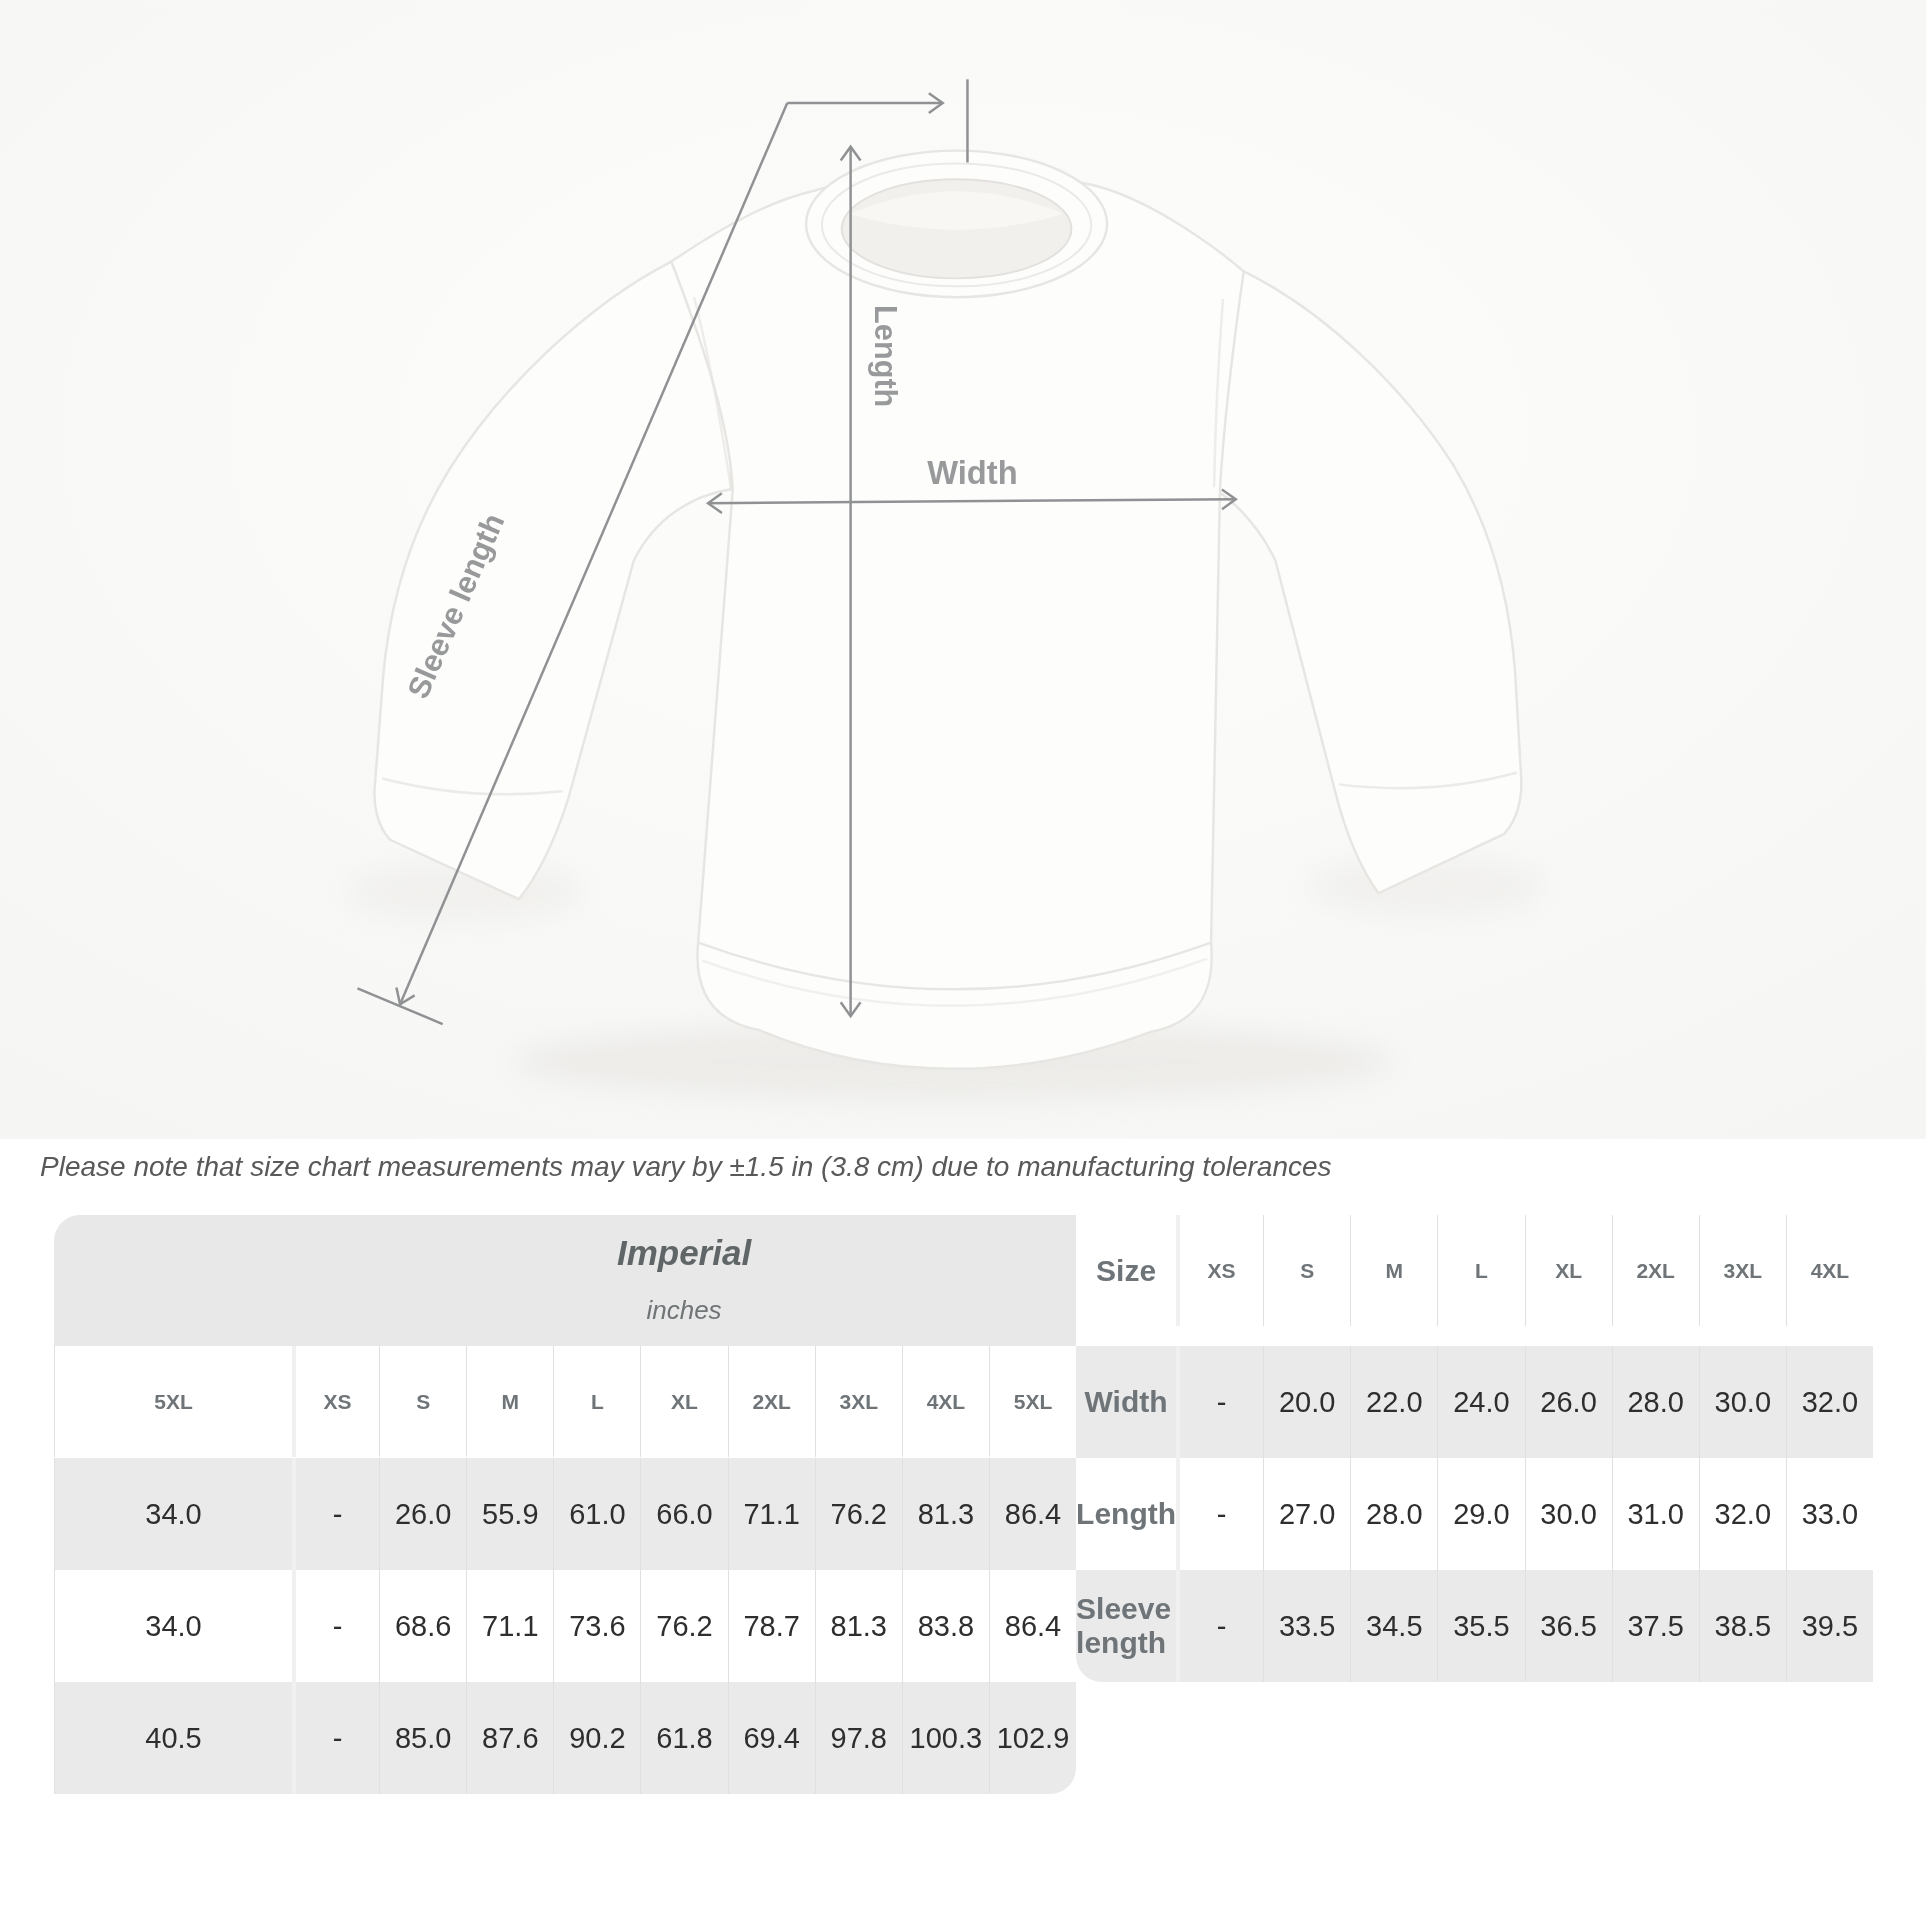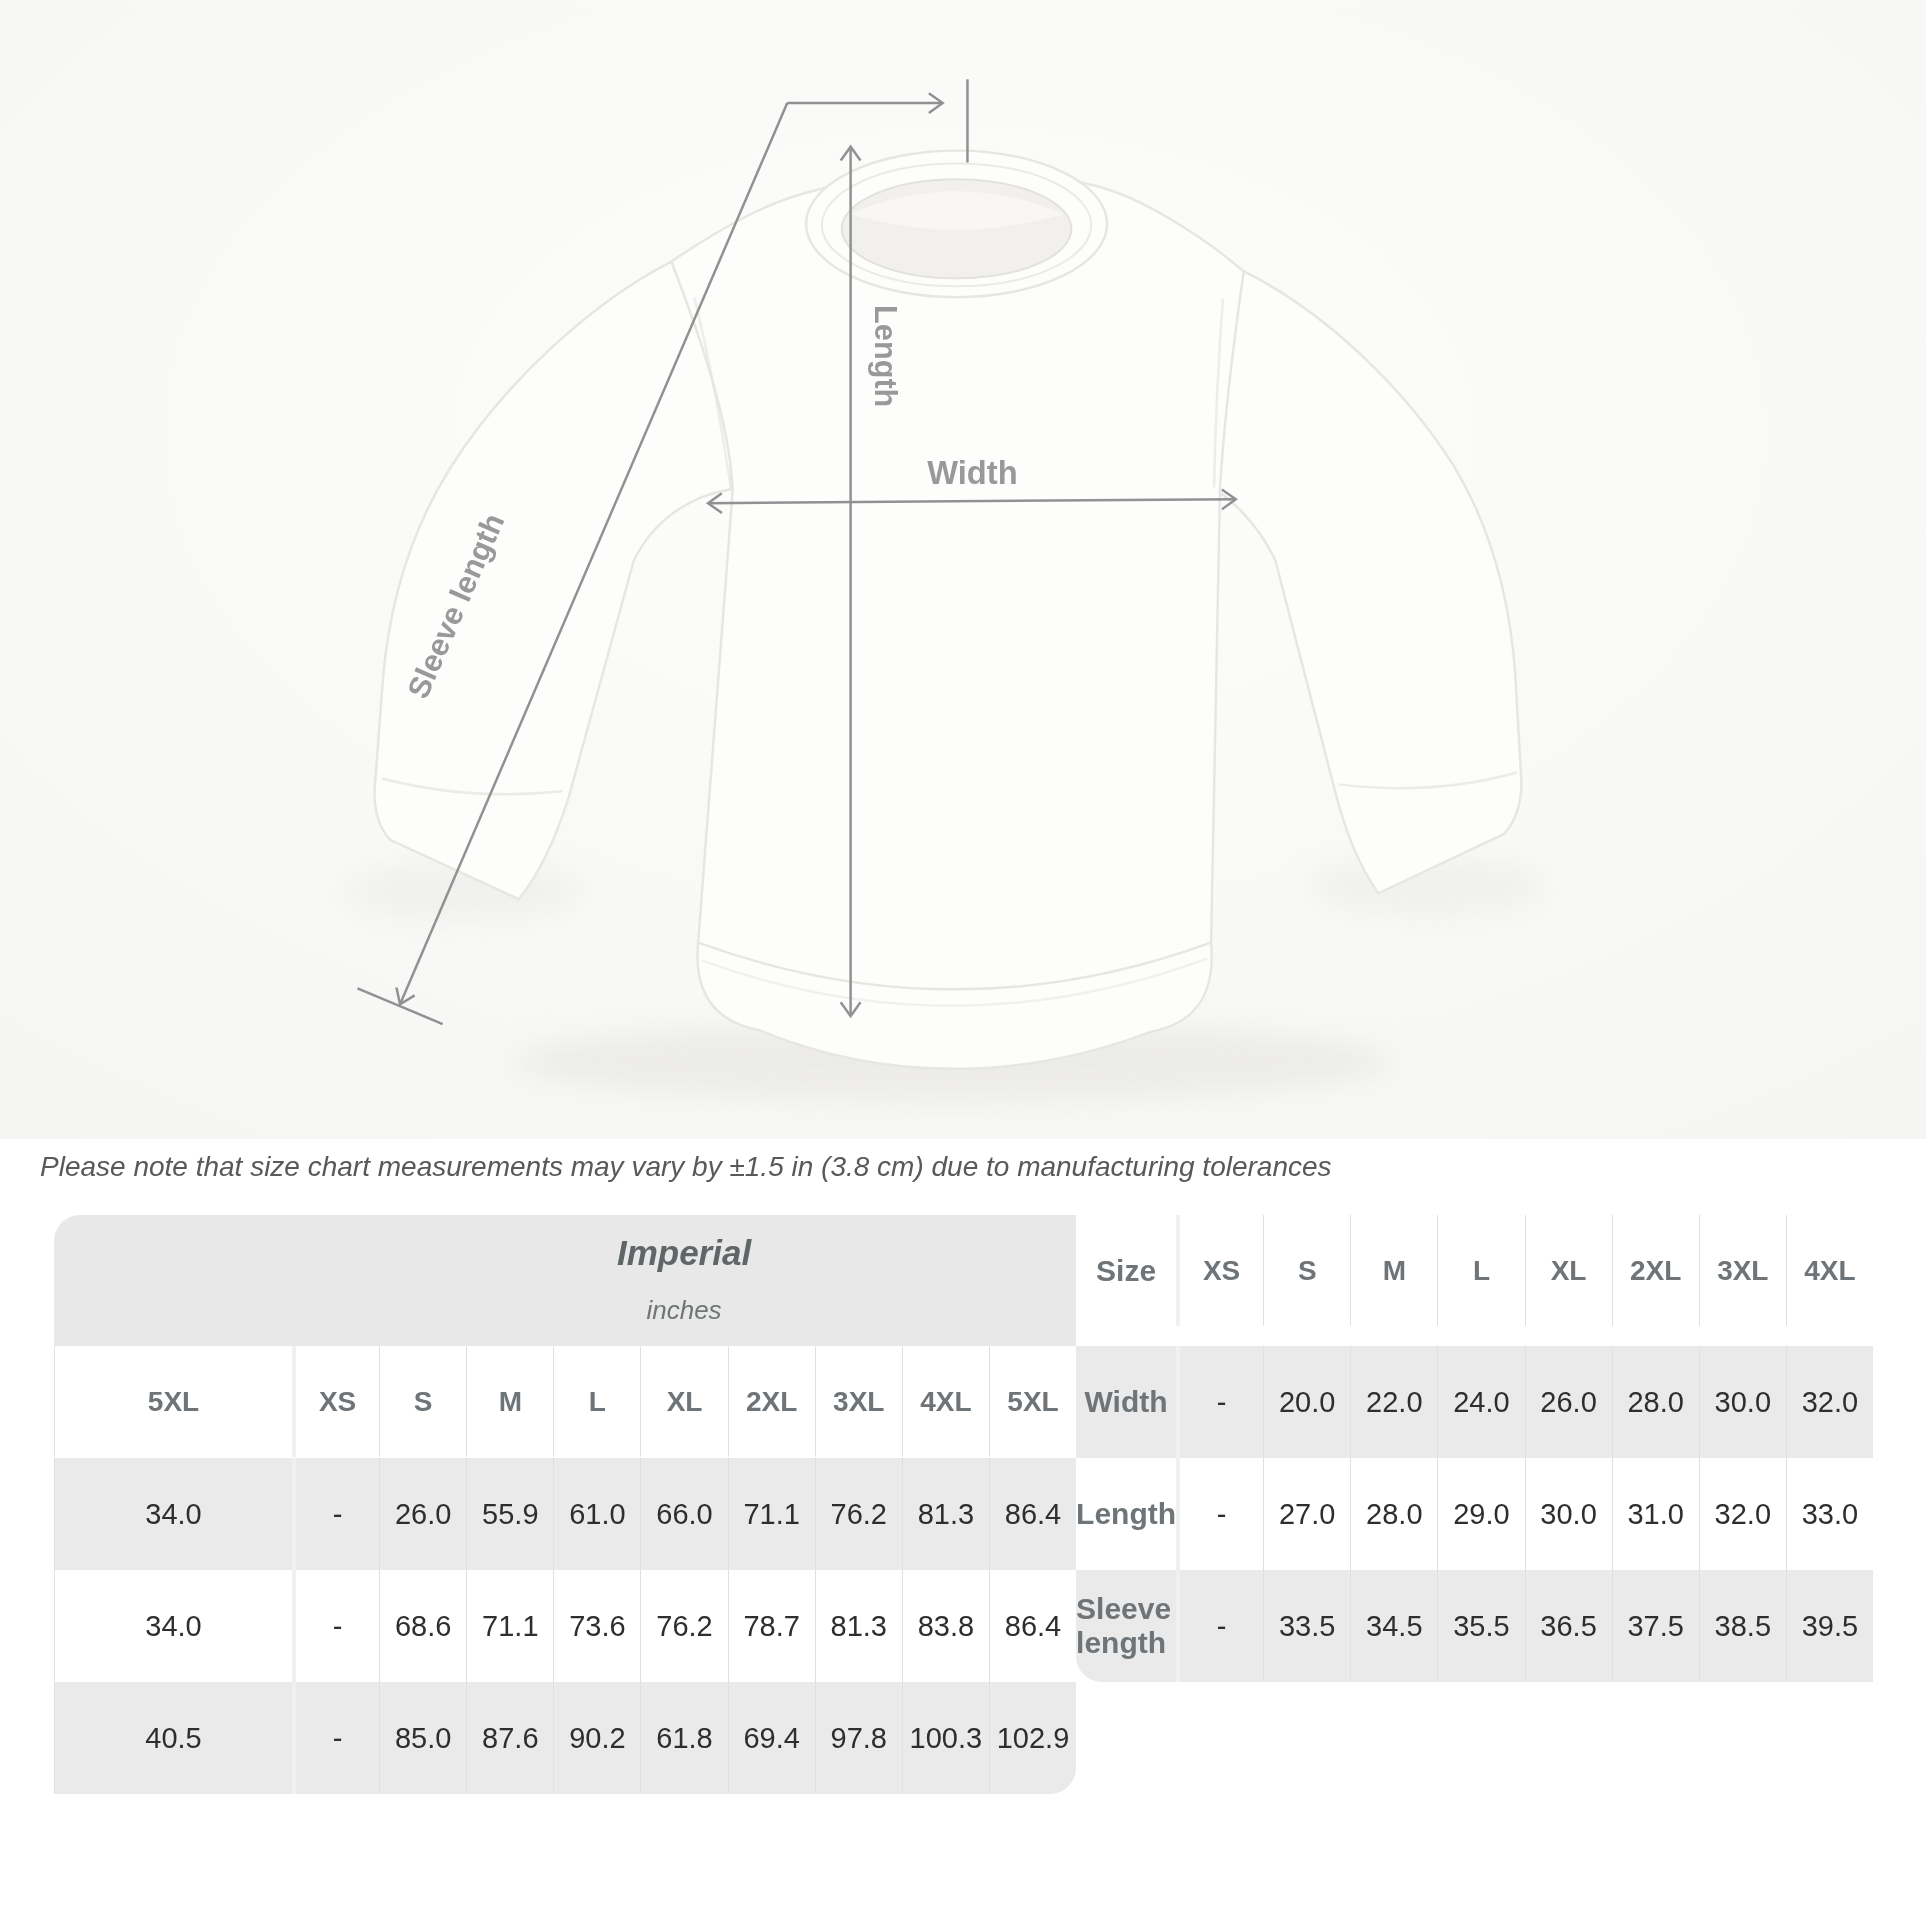--- a/index.html
+++ b/index.html
@@ -46,21 +46,21 @@
   .unit-sub{font-size:26px;font-style:italic;color:#6f7576;margin-top:10px;text-align:center;}
   .band-pad{padding-bottom:2px;gap:12px;}
 
   .row-gray{background:#eaeaea;}
   .bl{border-bottom-left-radius:26px;}
   .br{border-bottom-right-radius:26px;}
 
   .sep-thin{border-left:1px solid #e0e0e0;}
   .sep-thick{border-left:4px solid #f0f0f0;}
 
-  .size-h{font-size:28px;font-weight:bold;color:#6e7477;}
+  .size-h{font-size:21px;font-weight:bold;color:#6e7477;}
   .row-label{font-size:30px;font-weight:bold;color:#6e7477;}
   .val{font-size:29px;color:#2e2e2e;}
 </style>
 </head>
 <body>
 
 <div class="page">
 
   <div class="hero">
     <svg width="1927" height="1139" viewBox="0 0 1946 1150">

